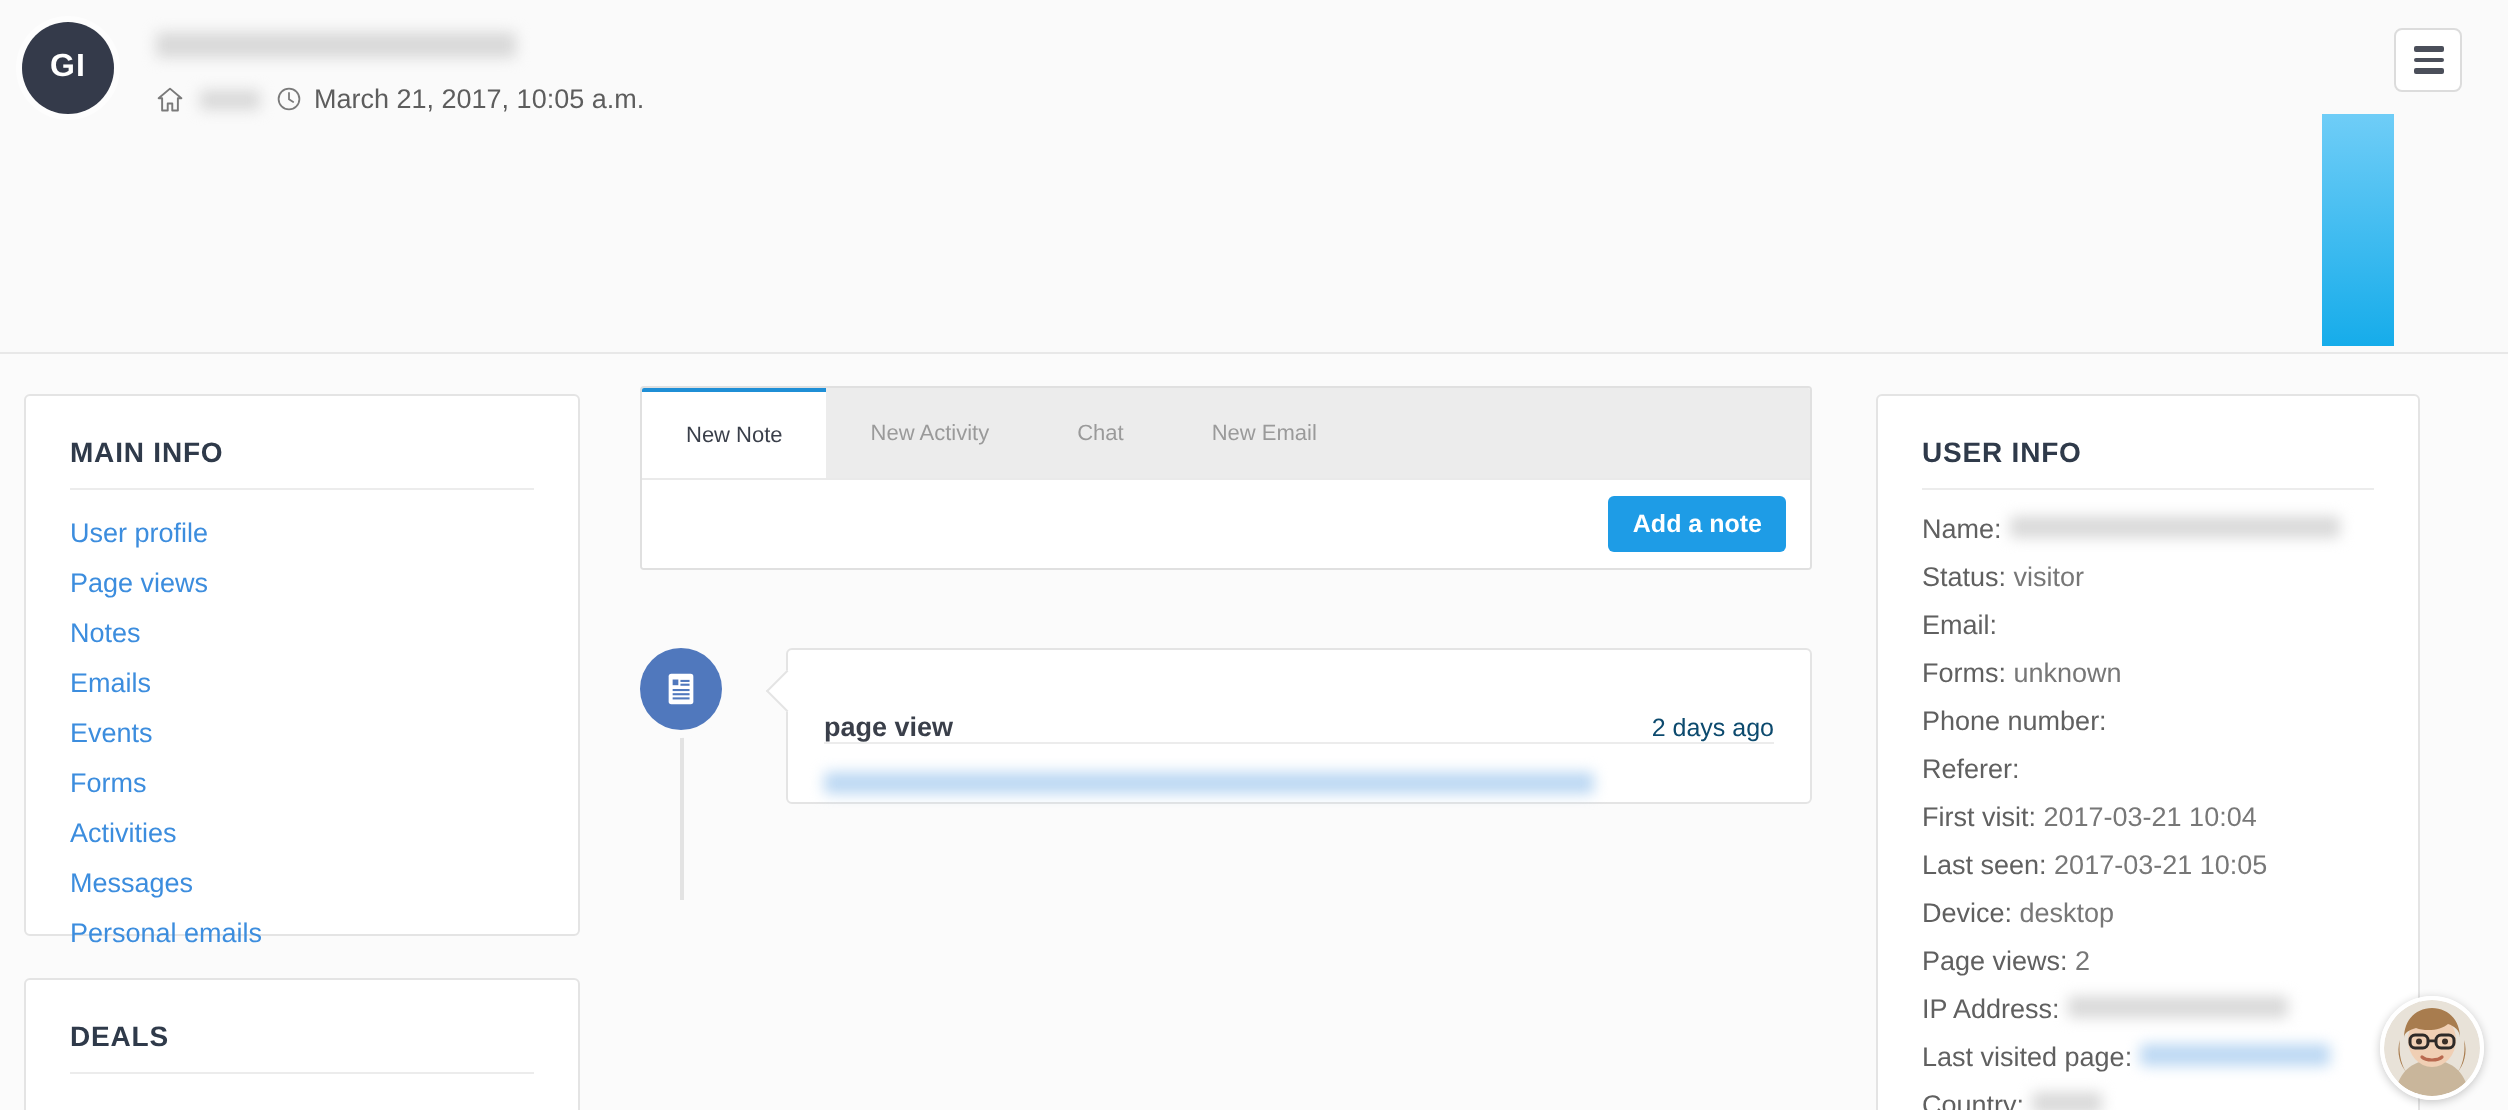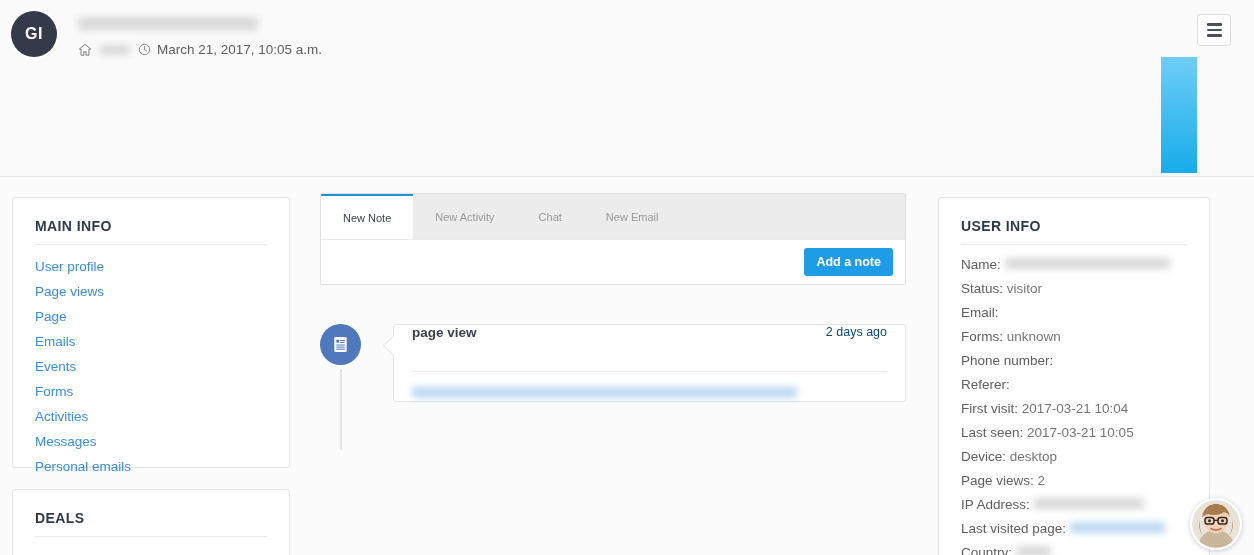--- a/index.html
+++ b/index.html
@@ -167,21 +167,21 @@
   .tl-card::before {
     content: ""; position: absolute;
     left: -8px; top: 13px;
     width: 14px; height: 14px;
     background: #fff;
     border-left: 1px solid #e4e4e4;
     border-bottom: 1px solid #e4e4e4;
     transform: rotate(45deg);
   }
   .tl-head {
-    display: flex; align-items: flex-start; justify-content: space-between;
+    display: flex; align-items: flex-end; justify-content: space-between;
     height: 46px;
   }
   .tl-type { font-size: 13.5px; font-weight: bold; color: #3a3f4a; }
   .tl-ago { font-size: 12.5px; color: #0c4a6e; }
   .tl-rule { height: 1px; background: #ececec; }
   .tl-link { padding-top: 11px; }
   .tl-link .blurred { height: 11px; width: 385px; }
 
   
   .right-col { position: absolute; left: 938px; top: 20px; width: 272px; }
@@ -251,21 +251,21 @@
   <div class="content">
 
     <div class="left-col">
 
       <div class="card main-info">
         <div class="card-title">MAIN INFO</div>
         <div class="card-rule"></div>
         <div class="link-list" id="main-info-links">
             <a href="#">User profile</a>
             <a href="#">Page views</a>
-            <a href="#">Page</a>
+            <a href="#">Notes</a>
             <a href="#">Emails</a>
             <a href="#">Events</a>
             <a href="#">Forms</a>
             <a href="#">Activities</a>
             <a href="#">Messages</a>
             <a href="#">Personal emails</a>
           </div>
       </div>
 
       <div class="card deals-card">

